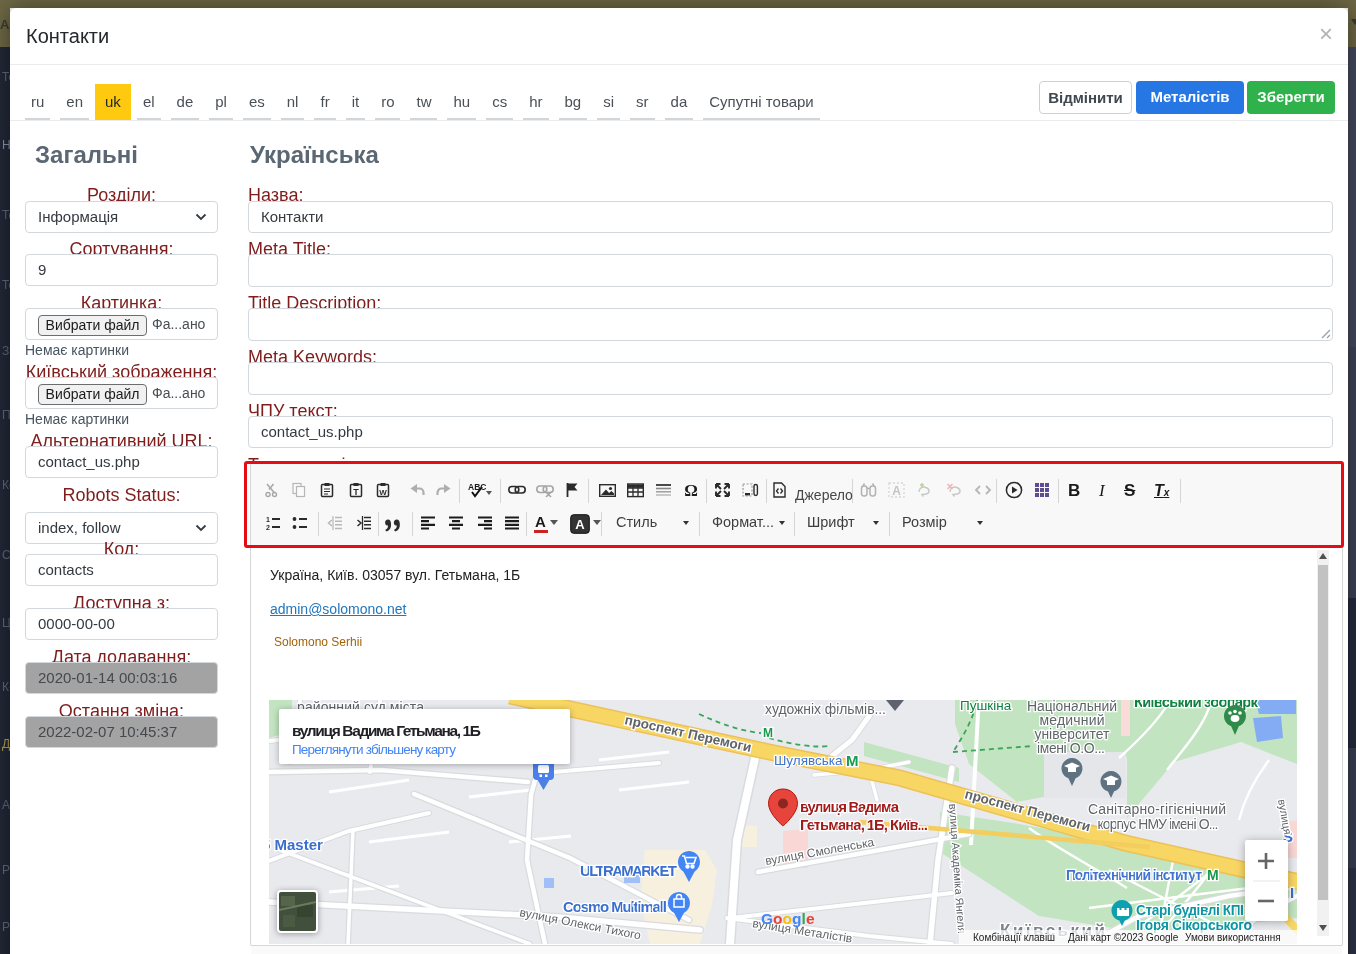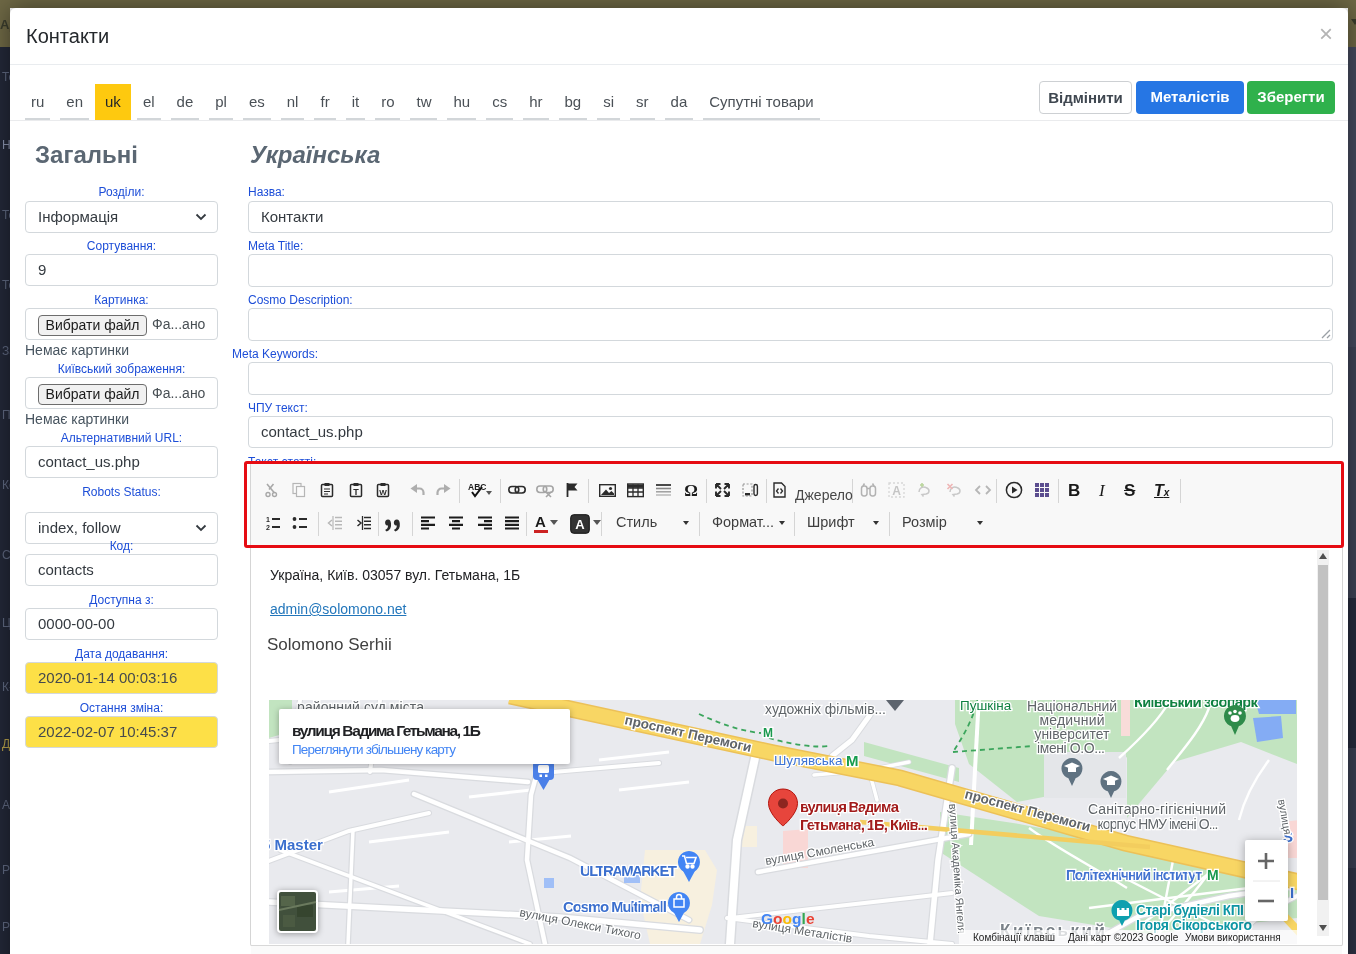--- a/index.html
+++ b/index.html
@@ -17,25 +17,25 @@
 #hdrline { left:10px; top:64px; width:1338px; height:1px; background:#e9ecef; }
 #tabline { left:10px; top:120px; width:1338px; height:1px; background:#eaebed; }
 #tabs { left:20px; top:84px; white-space:nowrap; }
 #tabs span { display:inline-block; font-size:15px; color:#4a5056; padding:9px 6px 8px 6px; margin:0 5px; border-bottom:2px solid #d2d6d9; text-align:center; }
 #tabs span.act { background:#fec90f; border-bottom-color:#fec90f; color:#212529; padding-left:10px; padding-right:10px; margin:0 1px; }
 .btn { position:absolute; top:81px; height:33px; border-radius:4px; font-size:15px; font-weight:700; text-align:center; line-height:31px; color:#fff; }
 #btncancel { left:1039px; width:93px; background:#fff; border:1px solid #cdd0d3; color:#3f4750; }
 #btnapply { left:1136px; width:108px; background:#2676e4; }
 #btnsave { left:1247px; width:88px; background:#2fb14c; }
 .h2 { position:absolute; font-size:24px; font-weight:700; color:#5b6773; }
-.lbl { position:absolute; font-size:12px; color:#1d4ed8; }
+.lbl { position:absolute; font-size:18px; color:#7f1d1d; }
 .llbl { left:25px; width:193px; text-align:center; }
 .fld { position:absolute; left:25px; width:193px; height:32px; border:1px solid #d3d8dc; border-radius:4px; background:#fff; font-size:15px; color:#343a40; line-height:30px; padding-left:12px; }
 .rfld { position:absolute; left:248px; width:1085px; height:32px; border:1px solid #d3d8dc; border-radius:4px; background:#fff; font-size:15px; color:#343a40; line-height:30px; padding-left:12px; }
-.gray { background:#fde047; color:#45494d; }
+.gray { background:#a3a3a3; color:#45494d; }
 .chev { position:absolute; right:10px; top:11px; }
 .filebtn { position:absolute; left:12px; top:6px; width:109px; height:21px; background:#f1f1f1; border:1px solid #6d6d6d; border-radius:4px; font-size:14px; color:#1a1a1a; text-align:center; line-height:19px; }
 .filetxt { position:absolute; left:126px; top:0px; font-size:14px; color:#484f54; line-height:30px; }
 .nopic { position:absolute; left:25px; font-size:14px; color:#47545f; }
 .tbdiv { position:absolute; top:17px; width:1px; height:24px; background:#d5d5d5; }
 .tbdiv2 { position:absolute; top:50px; width:1px; height:24px; background:#d5d5d5; }
 .ic { position:absolute; }
 .combo { position:absolute; top:48px; height:27px; }
 .combo span { position:absolute; left:10px; top:4px; font-size:14.5px; color:#3e3e3e; }
 .combo i { position:absolute; right:8px; top:11px; border-left:3.5px solid transparent; border-right:3.5px solid transparent; border-top:4.5px solid #333; }
@@ -77,21 +77,21 @@
 <div class="abs" id="xclose">×</div>
 <div class="abs" id="hdrline"></div>
 <div class="abs" id="tabline"></div>
 <div class="abs" id="tabs">
 <span>ru</span><span>en</span><span class="act">uk</span><span>el</span><span>de</span><span>pl</span><span>es</span><span>nl</span><span>fr</span><span>it</span><span>ro</span><span>tw</span><span>hu</span><span>cs</span><span>hr</span><span>bg</span><span>si</span><span>sr</span><span>da</span><span>Супутні товари</span>
 </div>
 <div class="btn" id="btncancel">Відмінити</div>
 <div class="btn" id="btnapply">Металістів</div>
 <div class="btn" id="btnsave">Зберегти</div>
 <div class="h2" style="left:35px;top:141px;">Загальні</div>
-<div class="h2" style="left:250px;top:141px;font-style:italic;">Українська</div>
+<div class="h2" style="left:250px;top:141px;">Українська</div>
 
 <div class="lbl llbl" style="top:185px">Розділи:</div>
 <div class="fld" style="top:201px">Інформація<svg class="chev" width="12" height="8" viewBox="0 0 12 8">
       <path d="M1.5 1.5 L6 6 L10.5 1.5" fill="none" stroke="#343a40" stroke-width="1.8"></path>
     </svg></div>
 <div class="lbl llbl" style="top:239px">Сортування:</div>
 <div class="fld" style="top:254px">9</div>
 <div class="lbl llbl" style="top:293px">Картинка:</div>
 <div class="fld" style="top:308px;padding-left:0">
     <span class="filebtn">Вибрати файл</span>
@@ -116,26 +116,26 @@
 <div class="fld" style="top:608px">0000-00-00</div>
 <div class="lbl llbl" style="top:647px">Дата додавання:</div>
 <div class="fld gray" style="top:662px">2020-01-14 00:03:16</div>
 <div class="lbl llbl" style="top:701px">Остання зміна:</div>
 <div class="fld gray" style="top:716px">2022-02-07 10:45:37</div>
 
 <div class="lbl" style="left:248px;top:185px">Назва:</div>
 <div class="rfld" style="top:201px">Контакти</div>
 <div class="lbl" style="left:248px;top:239px">Meta Title:</div>
 <div class="rfld" style="top:254px;height:33px"></div>
-<div class="lbl" style="left:248px;top:293px">Cosmo Description:</div>
+<div class="lbl" style="left:248px;top:293px">Title Description:</div>
 <div class="rfld" style="top:308px;height:33px"></div>
 <svg class="abs" style="left:1320px;top:328px" width="11" height="11">
     <path d="M10 2 L2 10 M10 7 L7 10" stroke="#9aa0a5" stroke-width="1.3"></path>
   </svg>
-<div class="lbl" style="left:232px;top:347px">Meta Keywords:</div>
+<div class="lbl" style="left:248px;top:347px">Meta Keywords:</div>
 <div class="rfld" style="top:362px;height:33px"></div>
 <div class="lbl" style="left:248px;top:401px">ЧПУ текст:</div>
 <div class="rfld" style="top:416px">contact_us.php</div>
 <div class="lbl" style="left:248px;top:455px">Текст статті:</div>
 
 <div class="abs" id="editorbox" style="left:250px;top:462px;width:1093px;height:485px;border:1px solid #d5d5d5;border-radius:3px;background:#fff"></div>
 <div class="abs" style="left:251px;top:945px;width:1091px;height:9px;background:#fafafa;border-top:1px solid #d8d8d8"></div>
 <div class="abs" id="tbbg" style="left:251px;top:463px;width:1091px;height:83px;background:#f8f8f8;border-bottom:1px solid #d5d5d5"></div>
 <div class="abs" id="redbox" style="left:244px;top:461px;width:1100px;height:87px;border:3px solid #e60c13;border-radius:3px;z-index:5"></div>
 <div class="abs" id="toolbar" style="left:250px;top:462px;width:1093px;height:84px;z-index:6">
@@ -351,21 +351,21 @@
       <i></i>
     </div>
 <div class="combo" style="left:642px;width:99px">
       <span>Розмір</span>
       <i></i>
     </div>
 </div>
 
 <div class="abs" style="left:270px;top:567px;font-size:14px;color:#202124">Україна, Київ. 03057 вул. Гетьмана, 1Б</div>
 <div class="abs" style="left:270px;top:601px;font-size:14px;color:#2276bb;text-decoration:underline">admin@solomono.net</div>
-<div class="abs" style="left:267px;top:635px;font-size:17px;color:#404040">Solomono Serhii</div>
+<div class="abs" style="left:274px;top:635px;font-size:12px;color:#a16207">Solomono Serhii</div>
 
 <div class="abs" id="map" style="left:269px;top:700px;width:1028px;height:244px;background:#e8eaed;overflow:hidden">
 <svg width="1028" height="244" viewBox="0 0 1028 244" style="position:absolute;left:0;top:0">
 <defs>
 <style>
 .glbl { font-family:"Liberation Sans",sans-serif; fill:#5f6468; paint-order:stroke; stroke:#ffffff; stroke-width:2.6px; }
 .halo { paint-order:stroke; stroke:#ffffff; stroke-width:2.6px; }
 </style>
 </defs>
 

